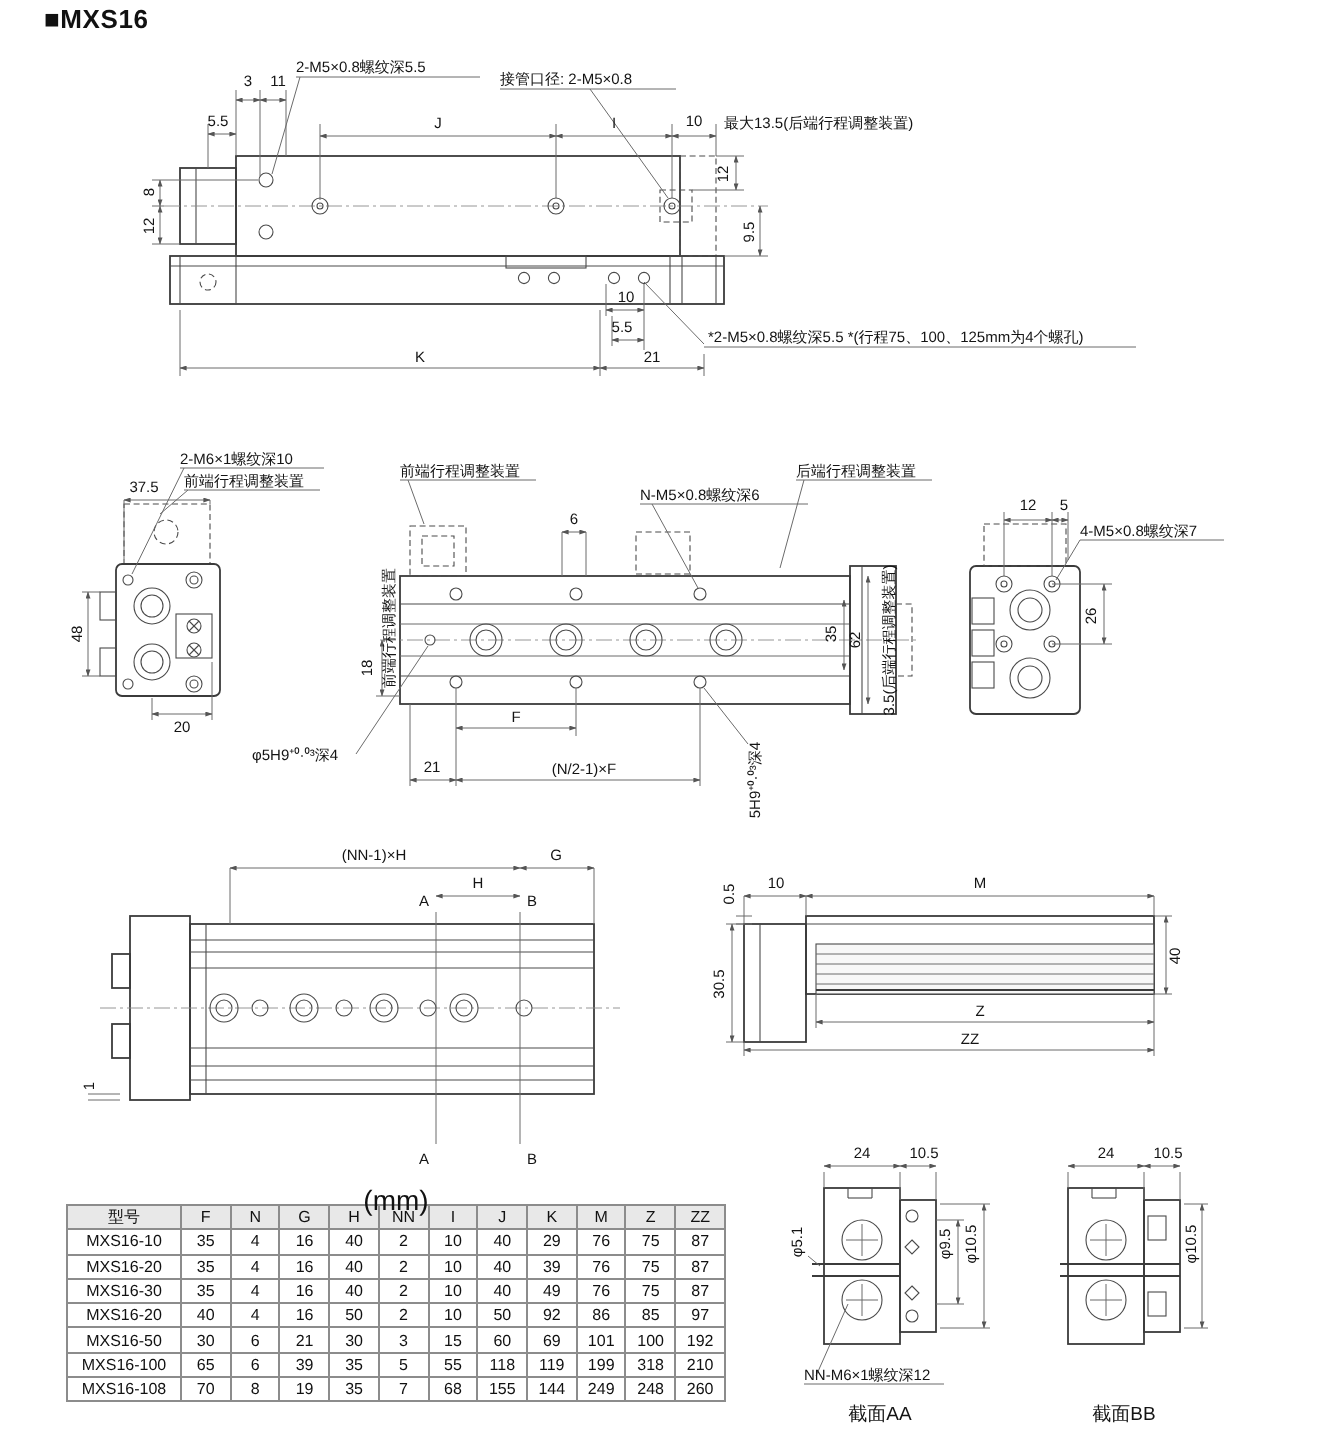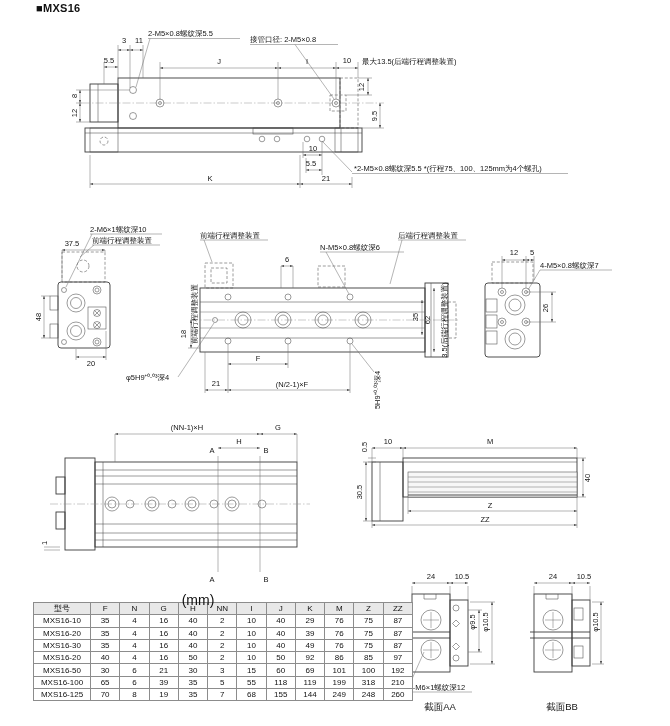--- a/index.html
+++ b/index.html
@@ -1,32 +1,32 @@
 <!DOCTYPE html>
 <html><head>
 <meta charset="utf-8">
 <style>
   html,body{margin:0;padding:0}
   body{width:670px;height:726px;background:#fff;position:relative;overflow:hidden;
        font-family:"Liberation Sans",sans-serif;color:#111}
-  .title{position:absolute;left:36px;top:2px;font-size:11px;font-weight:600;letter-spacing:.3px}
+  .title{position:absolute;left:22px;top:2px;font-size:13px;font-weight:600;letter-spacing:.3px}
   svg.canvas{position:absolute;left:0;top:0}
   svg text{font-family:"Liberation Sans",sans-serif;font-size:7.5px;fill:#141414}
   .tm{text-anchor:middle}
   .cap{font-size:9.5px}
   .ol{fill:none;stroke:#3b3b3b;stroke-width:.9}
   .th{fill:none;stroke:#4a4a4a;stroke-width:.55}
   .dm{fill:none;stroke:#6b6b6b;stroke-width:.5}
   .da{stroke-dasharray:3,1.8}
   .cl{fill:none;stroke:#8a8a8a;stroke-width:.45;stroke-dasharray:8,2,1.5,2}
   .ar{marker-start:url(#ar);marker-end:url(#ar)}
   .fill-lt{fill:#f7f7f7}
   .tblwrap{position:absolute;left:33px;top:592px;width:330px}
   .unit{text-align:center;font-size:14px;height:10px}
-  table{border-collapse:collapse;width:380px;table-layout:fixed;background:#fff;
+  table{border-collapse:collapse;width:330px;table-layout:fixed;background:#fff;
         border-top:1.2px solid #444;border-bottom:1.2px solid #444}
   th,td{border:.6px solid #8c8c8c;font-size:8px;font-weight:400;text-align:center;
         padding:0;height:11.3px;white-space:nowrap;overflow:hidden}
   th{background:#e8e8e8}
   th:first-child,td:first-child{width:56px}
 </style>
 </head>
 <body>
 
 <div class="title">■MXS16</div>
@@ -527,21 +527,21 @@
           <td>35</td>
           <td>5</td>
           <td>55</td>
           <td>118</td>
           <td>119</td>
           <td>199</td>
           <td>318</td>
           <td>210</td>
         </tr>
         <tr>
-          <td>MXS16-125</td>
+          <td>MXS16-108</td>
           <td>70</td>
           <td>8</td>
           <td>19</td>
           <td>35</td>
           <td>7</td>
           <td>68</td>
           <td>155</td>
           <td>144</td>
           <td>249</td>
           <td>248</td>

